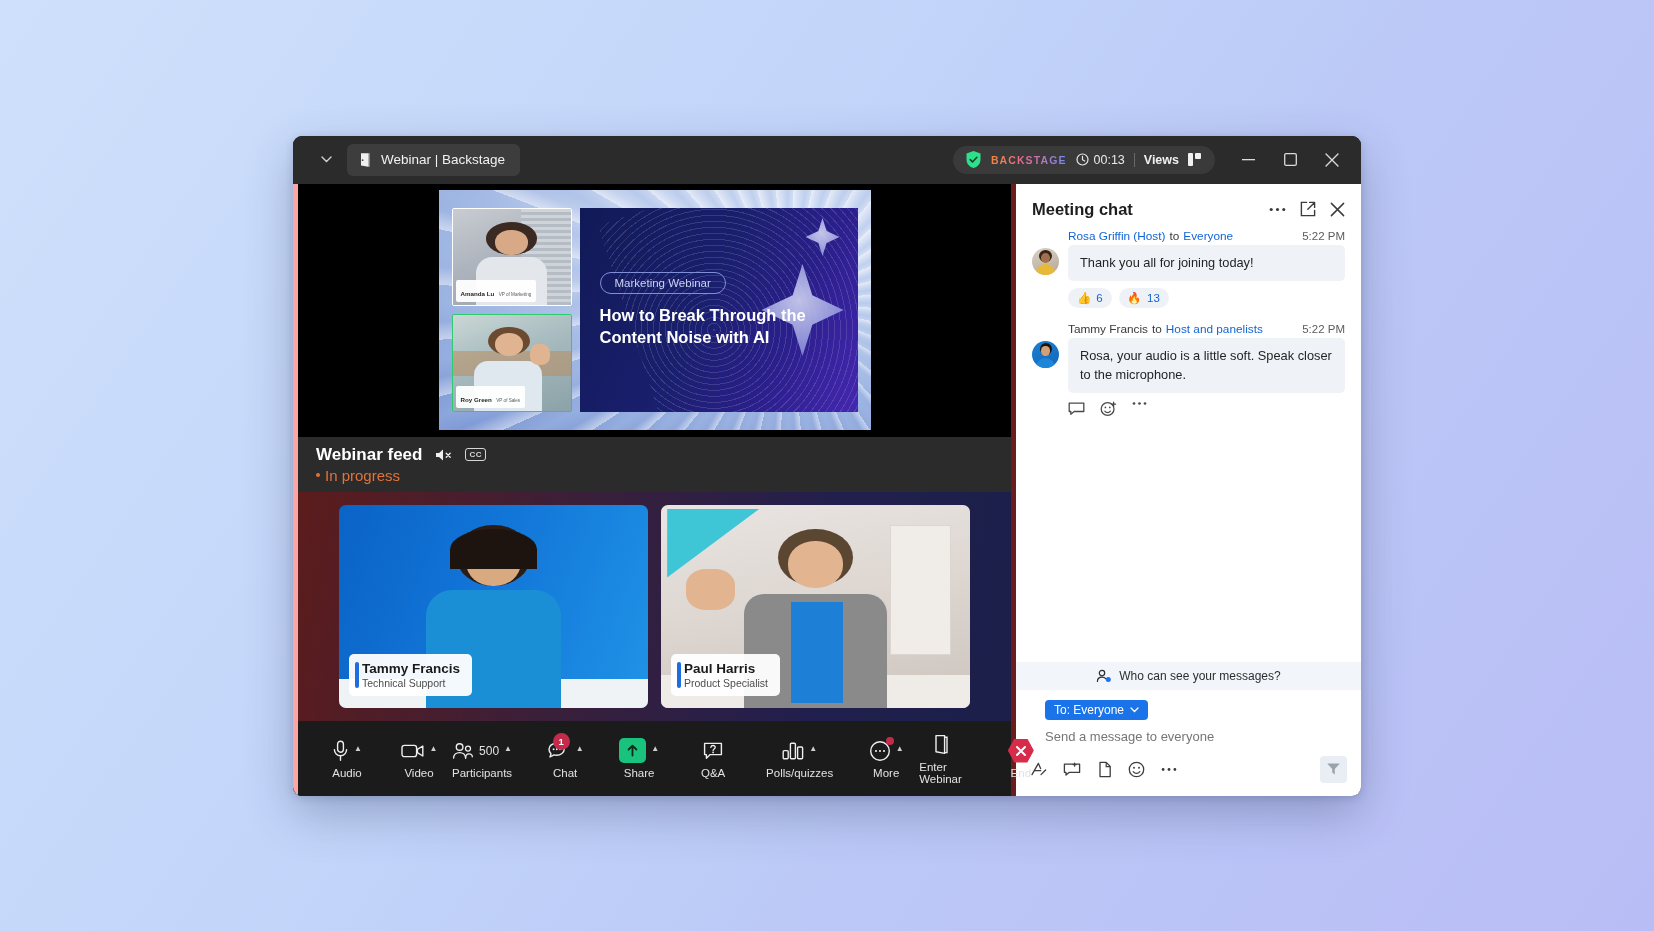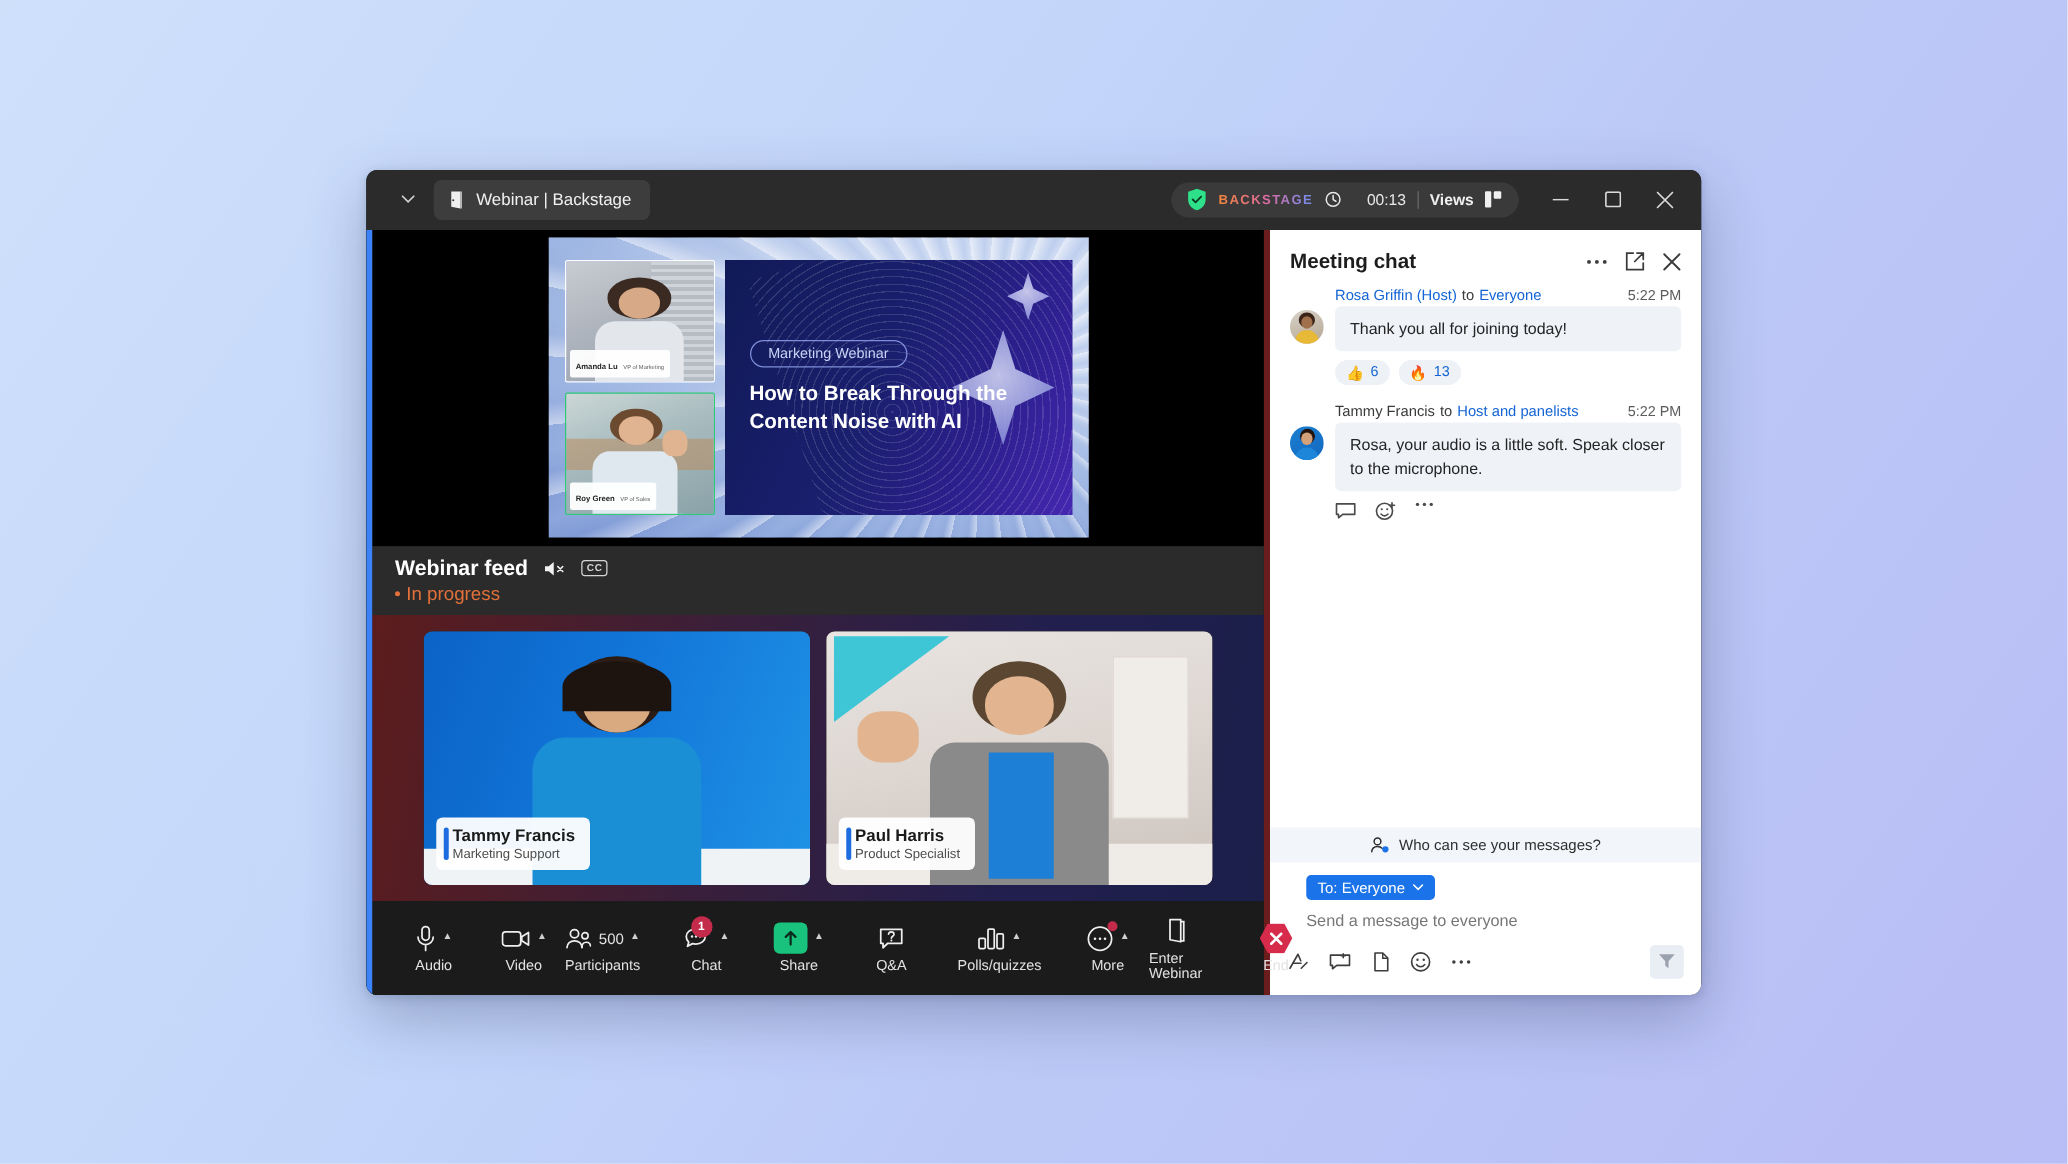--- a/index.html
+++ b/index.html
@@ -50,42 +50,42 @@
   }
   .shield {
     width: 17px; height: 19px; position: relative; flex: 0 0 17px;
   }
   .backstage-word {
     font-size: 10.5px; font-weight: bold; letter-spacing: 1.1px;
     background: linear-gradient(90deg, #f4863c 0%, #e06a9e 48%, #6f8df0 100%);
     -webkit-background-clip: text; background-clip: text; color: transparent;
   }
   .tb-timer {
-    display: flex; align-items: center; gap: 21px;
+    display: flex; align-items: center; gap: 5px;
     color: #e9e9e9; font-size: 12.5px;
   }
   .tb-sep { width: 1px; height: 14px; background: #6a6a6a; }
   .tb-views { color: #f0f0f0; font-size: 12.5px; font-weight: bold; }
   .views-glyph { width: 15px; height: 13px; display: flex; gap: 2px; }
   .views-glyph i { display: block; background: #f0f0f0; border-radius: 1px; }
   .win-btn {
     width: 42px; height: 48px; display: flex; align-items: center;
     justify-content: center; color: #dadada; font-size: 14px;
   }
   .win-btn svg { display: block; }
 
   
   #body-split { flex: 1; display: flex; min-height: 0; }
 
   
   #stage {
     flex: 1; min-width: 0; position: relative;
     background: #17171a;
     display: flex; flex-direction: column;
-    border-left: 5px solid #3b82f6;
+    border-left: 5px solid #fca5a5;
     border-right: 5px solid #6b1c1c;
   }
   #stage::before {
     content: ""; position: absolute; inset: 0; pointer-events: none;
     box-shadow: inset 0 0 0 0 transparent;
   }
 
   
   #share-region {
     position: relative; height: 253px; flex: 0 0 253px;
@@ -429,21 +429,21 @@
         <div class="tile">
           <div class="tile-img" style="background:linear-gradient(110deg,#0b63c6 0%,#1275d8 45%,#1f93e6 100%)">
             <div style="position:absolute;left:0;bottom:0;width:100%;height:14%;background:#f0f3f6"></div>
             <div style="position:absolute;left:38%;top:10%;width:24%;height:30%;border-radius:50%;background:#2b1d16"></div>
             <div style="position:absolute;left:41%;top:16%;width:18%;height:24%;border-radius:48%;background:#d9a97f"></div>
             <div style="position:absolute;left:36%;top:12%;width:28%;height:20%;border-radius:50% 50% 0 0;background:#1d1410"></div>
             <div style="position:absolute;left:28%;top:42%;width:44%;height:60%;border-radius:26px 26px 0 0;background:#1b8fd6"></div>
           </div>
           <div class="name-card">
             <span class="nm">Tammy Francis</span>
-            <span class="rl">Marketing Support</span>
+            <span class="rl">Technical Support</span>
           </div>
         </div>
 
         <div class="tile">
           <div class="tile-img" style="background:linear-gradient(170deg,#e9e5e2 0%,#ded7d2 45%,#cdc4bd 100%)">
             <div style="position:absolute;left:2%;top:2%;width:30%;height:34%;background:#3ec6d6;clip-path:polygon(0 0,100% 0,0 100%)"></div>
             <div style="position:absolute;right:6%;top:10%;width:20%;height:64%;background:#f0ece8;border:1px solid #ddd5cf"></div>
             <div style="position:absolute;left:0;bottom:0;width:100%;height:16%;background:#efebe7"></div>
             <div style="position:absolute;left:38%;top:12%;width:24%;height:28%;border-radius:50%;background:#5b4632"></div>
             <div style="position:absolute;left:41%;top:18%;width:18%;height:23%;border-radius:48%;background:#e2b590"></div>

